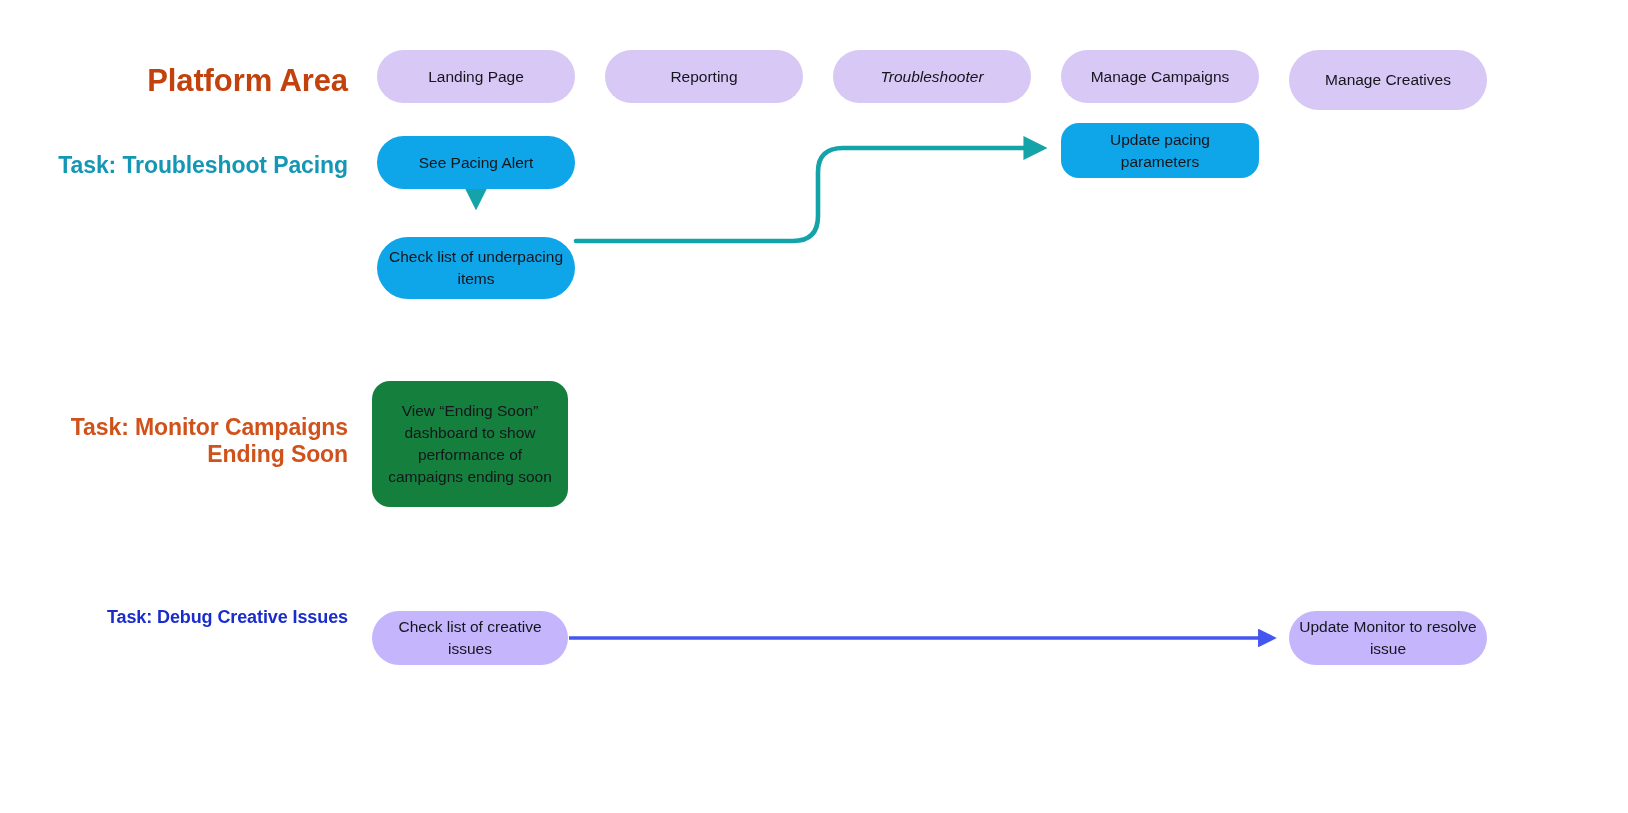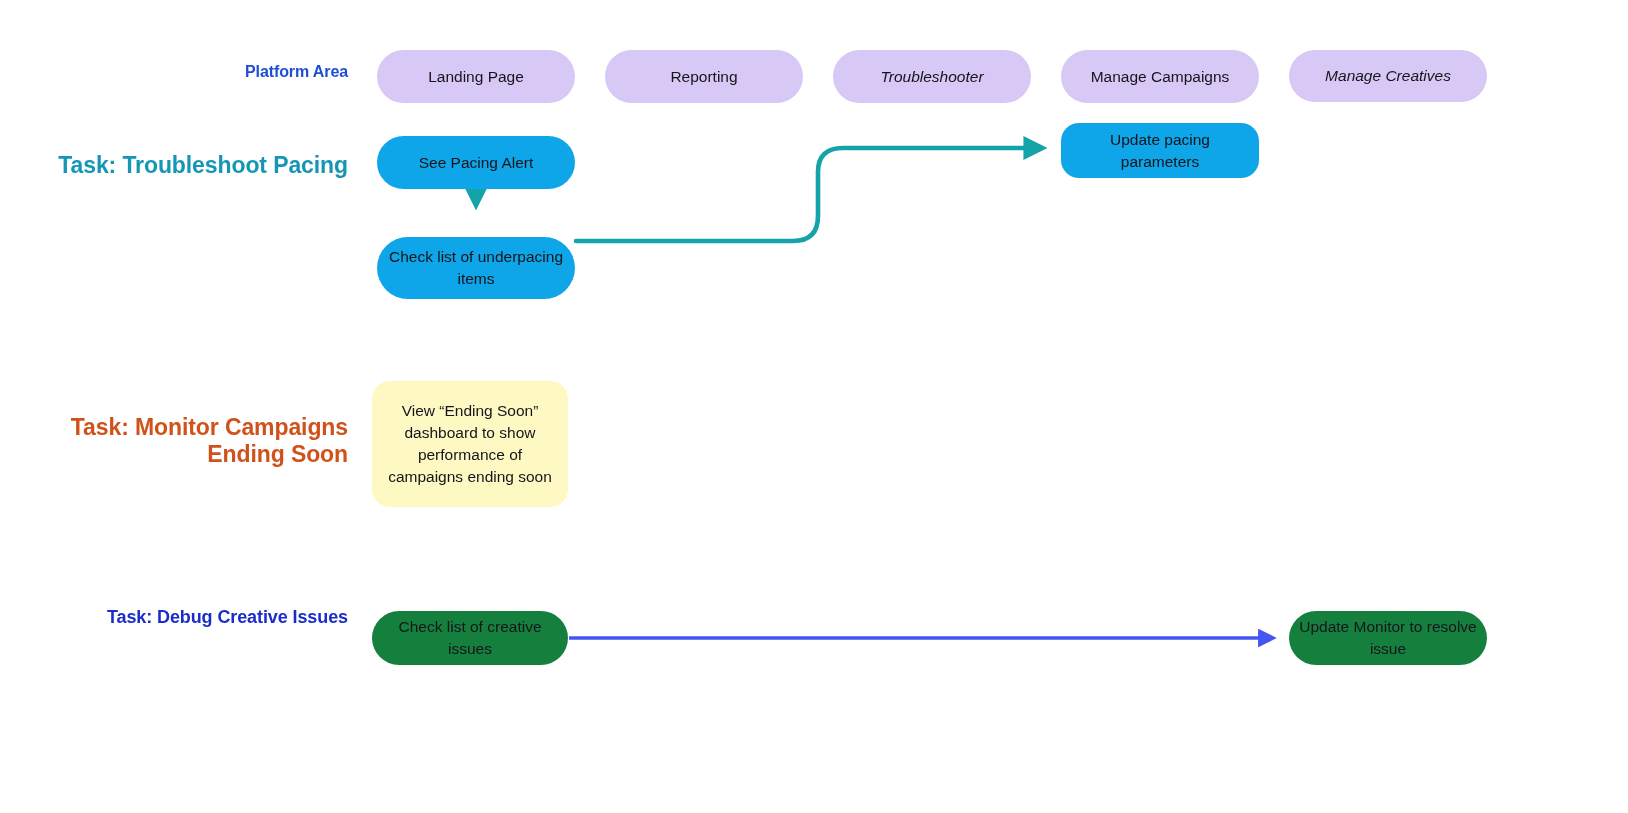--- a/index.html
+++ b/index.html
@@ -22,22 +22,22 @@
   
   .row-label {
     position: absolute;
     text-align: right;
     font-weight: bold;
     line-height: 1.18;
     letter-spacing: -0.1px;
     white-space: pre-line;
   }
   .row-label.platform {
-    font-size: 16px;
-    color: #1d4ed8;
+    font-size: 31px;
+    color: #c2410c;
   }
   .row-label.pacing {
     font-size: 23px;
     color: #1496B5;
   }
   .row-label.monitor {
     font-size: 23px;
     color: #D1511A;
   }
   .row-label.debug {
@@ -65,24 +65,24 @@
   .node.rounded {
     border-radius: 18px;
   }
   .node.area {
     background: #D8C8F5;
   }
   .node.teal {
     background: #0ea5e9;
   }
   .node.peach {
-    background: #fef9c3;
+    background: #15803d;
   }
   .node.periwinkle {
-    background: #15803d;
+    background: #c4b5fd;
   }
 
   
   #connectors {
     position: absolute;
     left: 0;
     top: 0;
     width: 1628px;
     height: 813px;
     pointer-events: none;
@@ -113,21 +113,21 @@
   <div class="row-label platform" style="left:0px; top:63px; width:348px;">Platform Area</div>
 
   <div class="node pill area" style="left:377px; top:50px; width:198px; height:53px;">Landing Page</div>
 
   <div class="node pill area" style="left:605px; top:50px; width:198px; height:53px;">Reporting</div>
 
   <div class="node pill area" style="left:833px; top:50px; width:198px; height:53px;font-style:italic;">Troubleshooter</div>
 
   <div class="node pill area" style="left:1061px; top:50px; width:198px; height:53px;">Manage Campaigns</div>
 
-  <div class="node pill area" style="left:1289px; top:50px; width:198px; height:52px;font-style:italic;">Manage Creatives</div>
+  <div class="node pill area" style="left:1289px; top:50px; width:198px; height:60px;">Manage Creatives</div>
 
   <div class="row-label pacing" style="left:0px; top:152px; width:348px;">Task: Troubleshoot Pacing</div>
 
   <div class="node pill teal" style="left:377px; top:136px; width:198px; height:53px;">See Pacing Alert</div>
 
   <div class="node pill teal" style="left:377px; top:214px; width:198px; height:62px;margin-top:23px;">Check list of underpacing items</div>
 
   <div class="node rounded teal" style="left:1061px; top:123px; width:198px; height:55px;">Update pacing parameters</div>
 
   <div class="row-label monitor" style="left:0px; top:414px; width:348px;">Task: Monitor Campaigns Ending Soon</div>

